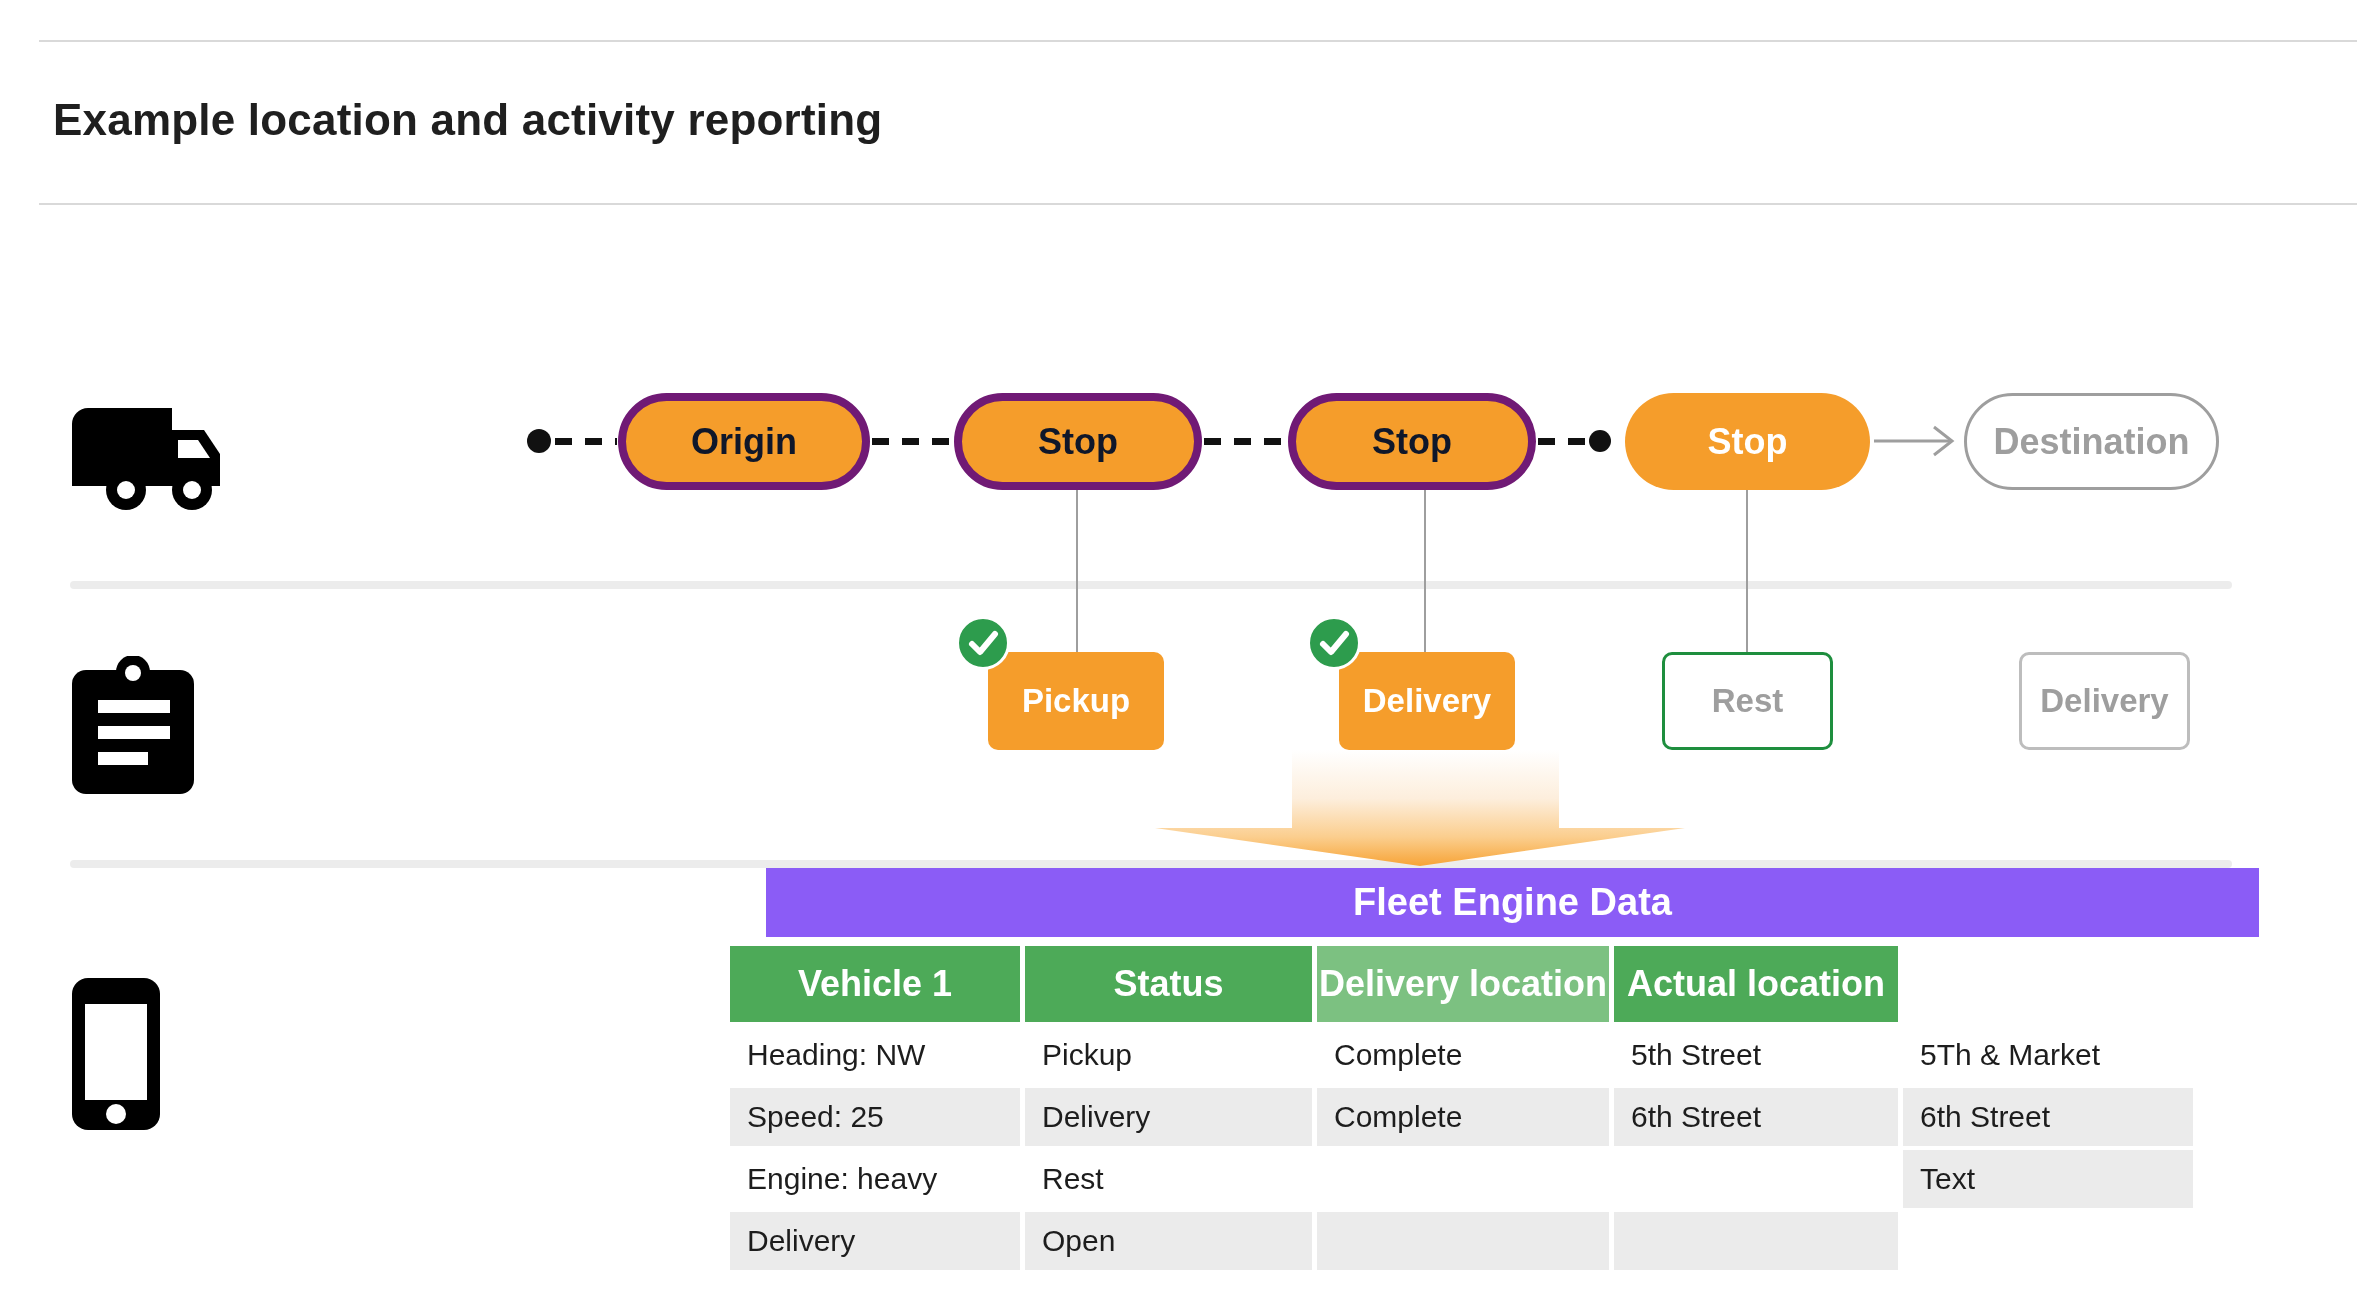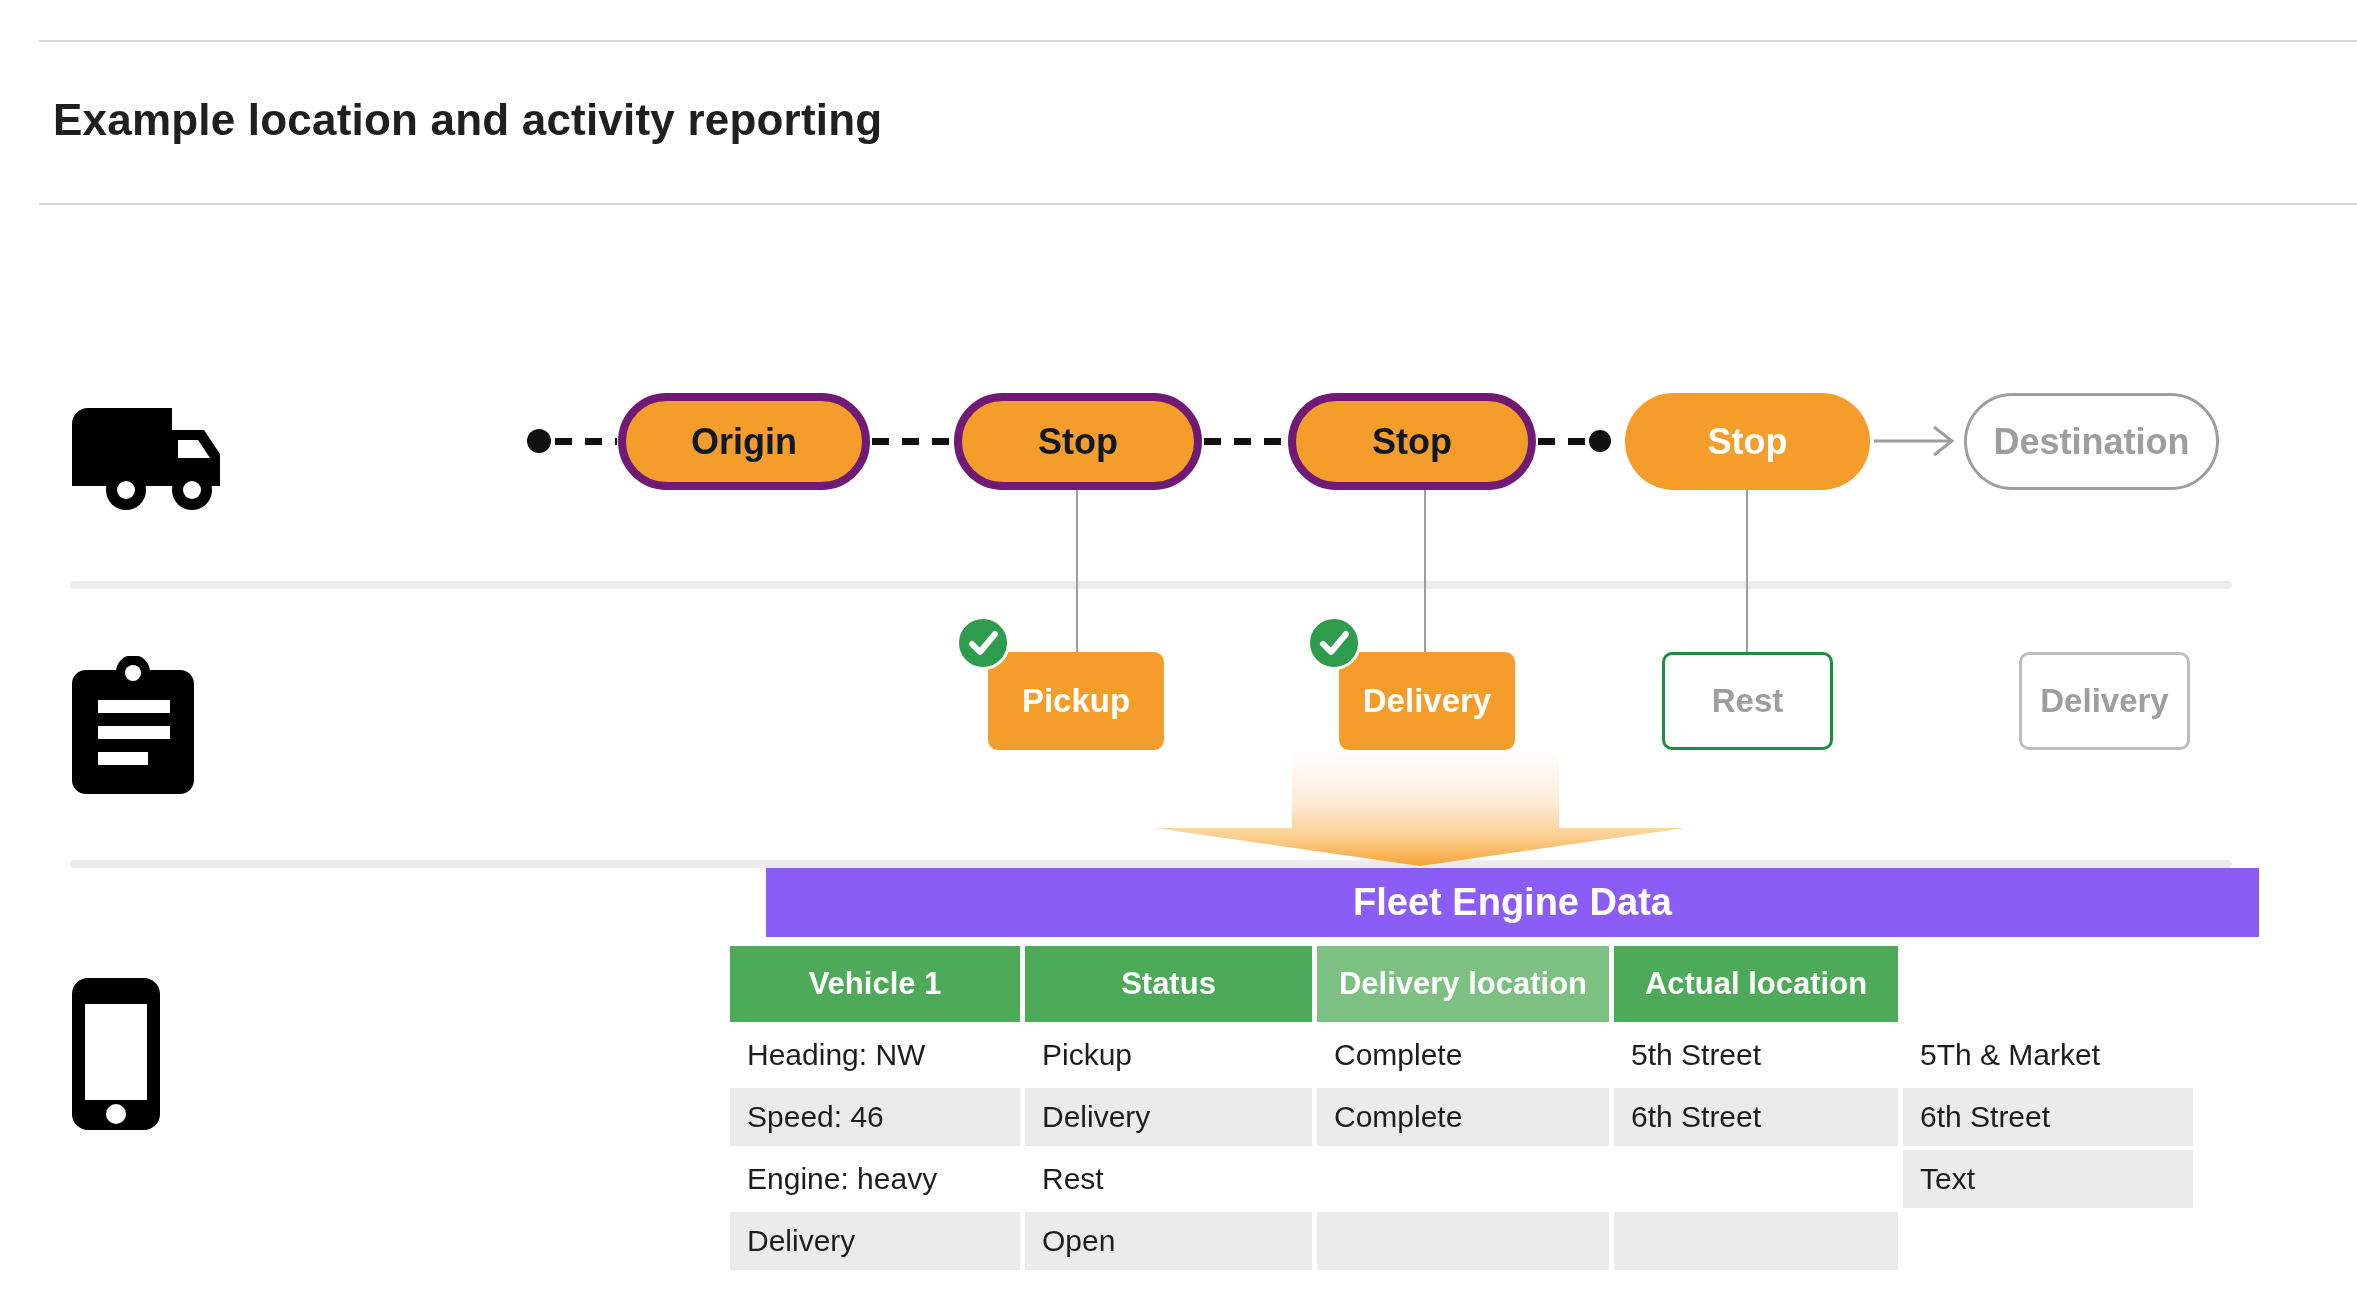--- a/index.html
+++ b/index.html
@@ -65,21 +65,21 @@
     display:flex;align-items:center;justify-content:center;color:#ffffff;
     font-size:38px;font-weight:700;
   }
   .tgrid{
     position:absolute;left:730px;width:1463px;display:grid;
     grid-template-columns:290px 287px 292px 284px 290px;column-gap:5px;
   }
   #fe-header{top:946px;height:76px;}
   .hcell{
     display:flex;align-items:center;justify-content:center;color:#ffffff;
-    font-size:31px;font-weight:700;height:76px;
+    font-size:36px;font-weight:700;height:76px;
   }
   .hcell.g1{background:#4DAA58;}
   .hcell.g2{background:#7CC181;}
   #fe-body{top:1026px;grid-auto-rows:58px;row-gap:4px;}
   .bcell{
     display:flex;align-items:center;padding-left:17px;font-size:30px;color:#1d1d1d;
     box-sizing:border-box;
   }
   .bcell.stripe{background:#EBEBEB;}
 
@@ -202,21 +202,21 @@
 </div>
 
 <div class="tgrid" id="fe-body">
 
   <div class="bcell">Heading: NW</div>
   <div class="bcell">Pickup</div>
   <div class="bcell">Complete</div>
   <div class="bcell">5th Street</div>
   <div class="bcell">5Th &amp; Market</div>
 
-  <div class="bcell stripe">Speed: 46</div>
+  <div class="bcell stripe">Speed: 25</div>
   <div class="bcell stripe">Delivery</div>
   <div class="bcell stripe">Complete</div>
   <div class="bcell stripe">6th Street</div>
   <div class="bcell stripe">6th Street</div>
 
   <div class="bcell">Engine: heavy</div>
   <div class="bcell">Rest</div>
   <div class="bcell"></div>
   <div class="bcell"></div>
 

